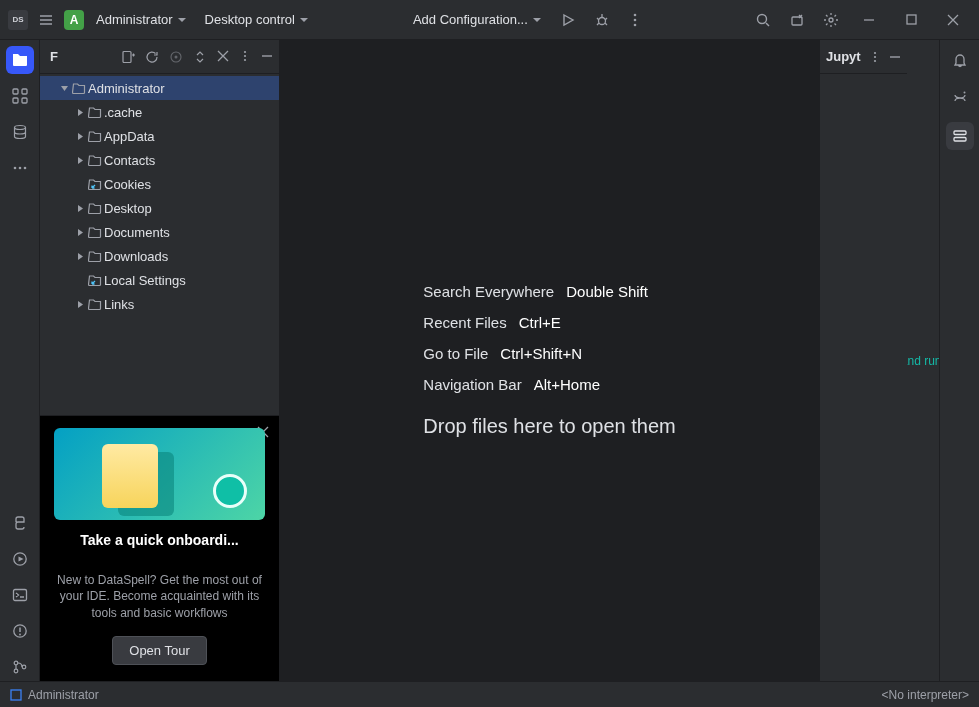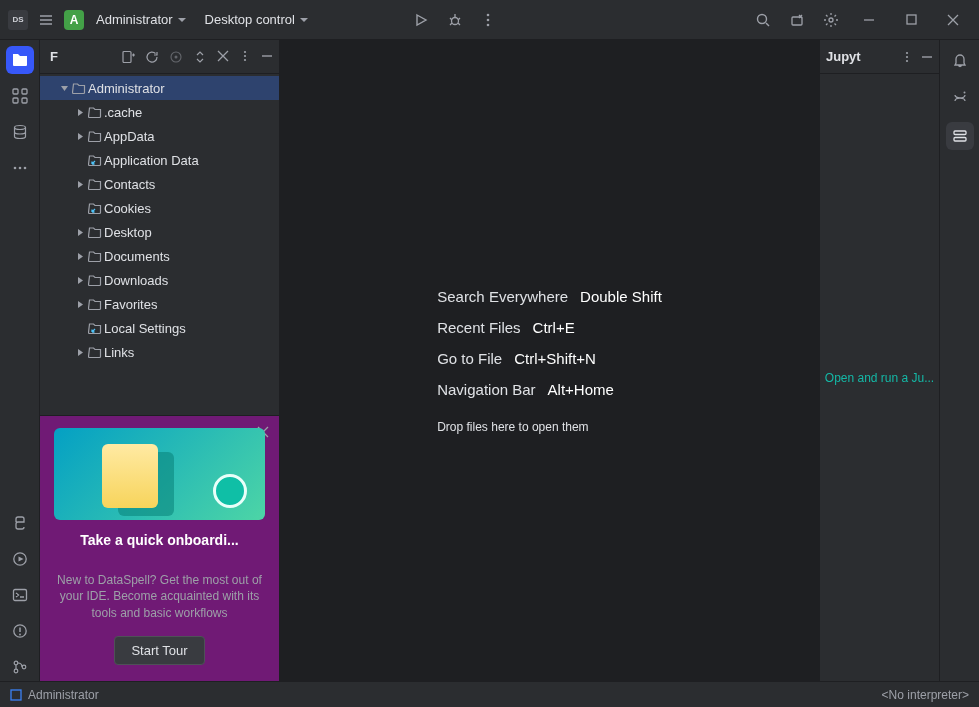--- a/index.html
+++ b/index.html
@@ -113,21 +113,21 @@
     .tree-row .chev { width: 12px; color: #9da0a8; display:flex; justify-content:center; }
     .tree-row .chev.hidden { visibility: hidden; }
     .tree-row .icn { width: 18px; display:flex; justify-content:center; color: #9da0a8; }
     .indent-0 { padding-left: 18px; }
     .indent-1 { padding-left: 34px; }
 
     
     .onboard {
       padding: 12px 14px 16px;
       border-top: 1px solid #1e1f22;
-      background: #701a75;
+      background: #000000;
       position: relative;
     }
     .onboard .close-x {
       position: absolute; right: 10px; top: 10px;
       color: #9da0a8; cursor: pointer;
     }
     .onboard-image {
       width: 100%; height: 92px;
       border-radius: 6px;
       background: linear-gradient(135deg, #04a0c4 0%, #4dd5a6 100%);
@@ -167,29 +167,29 @@
       display: flex;
       flex-direction: column;
       align-items: center;
       justify-content: center;
       color: #dfe1e5;
     }
     .hints { display: flex; flex-direction: column; gap: 14px; }
     .hint-row { display: flex; gap: 12px; align-items:baseline; font-size: 15px; }
     .hint-row .lab { color: #dfe1e5; }
     .hint-row .key { color: #ffffff; }
-    .drop-line { font-size: 12px; color: #dfe1e5; margin-top: 8px;}
+    .drop-line { font-size: 20px; color: #dfe1e5; margin-top: 8px;}
 
     
     .right-panel {
       width: 120px;
       background: #2b2d30;
       border-left: 1px solid #1e1f22;
       display: flex;
-      flex-direction: column;
+      flex-direction: row;
     }
     .rp-header {
       height: 34px;
       display: flex; align-items: center;
       padding: 0 6px;
       gap: 8px;
       border-bottom: 1px solid #1e1f22;
     }
     .rp-title { font-weight: 600; font-size: 13px; color: #dfe1e5; white-space: nowrap; overflow: hidden; text-overflow: ellipsis;}
     .rp-hicons { display: flex; gap: 8px; margin-left: auto; color: #9da0a8; }
@@ -247,20 +247,26 @@
         <path fill="#9da0a8" d="M1 3l4 4 4-4z"></path>
       </svg>
   </div>
   <div class="dd">
     <span>Desktop control</span>
     <svg width="10" height="10" viewBox="0 0 10 10">
         <path fill="#9da0a8" d="M1 3l4 4 4-4z"></path>
       </svg>
   </div>
   <div class="spacer1"></div>
+  <div class="dd">
+    <span>Add Configuration...</span>
+    <svg width="10" height="10" viewBox="0 0 10 10">
+        <path fill="#9da0a8" d="M1 3l4 4 4-4z"></path>
+      </svg>
+  </div>
   <div class="tb-icon">
     <svg width="16" height="16" viewBox="0 0 16 16">
         <path fill="none" stroke="#9da0a8" stroke-width="1.4" d="M4 3l9 5-9 5z"></path>
       </svg>
   </div>
   <div class="tb-icon">
     <svg width="16" height="16" viewBox="0 0 16 16">
         <circle cx="8" cy="9" r="3.5" fill="none" stroke="#9da0a8" stroke-width="1.3"></circle>
         <path stroke="#9da0a8" stroke-width="1.3" d="M8 2v3M3 6l2 2M13 6l-2 2M3 13l2-2M13 13l-2-2"></path>
       </svg>
@@ -452,58 +458,44 @@
             </svg>
           </span>
           <span class="icn">
             <svg width="14" height="14" viewBox="0 0 14 14">
               <path fill="none" stroke="currentColor" stroke-width="1.2" d="M1.5 3h4l1.5 1.5h5.5v7a1 1 0 0 1-1 1h-10a1 1 0 0 1-1-1z"></path>
             </svg>
           </span>
           <span>AppData</span>
         </div>
         <div class="tree-row indent-1">
+          <span class="chev">
+            <svg width="9" height="9" viewBox="0 0 9 9">
+              <path fill="currentColor" d="M2 1l5 3.5L2 8z"></path>
+            </svg>
+          </span>
+          <span class="icn">
+            <svg width="14" height="14" viewBox="0 0 14 14">
+              <path fill="none" stroke="currentColor" stroke-width="1.2" d="M1.5 3h4l1.5 1.5h5.5v7a1 1 0 0 1-1 1h-10a1 1 0 0 1-1-1z"></path>
+            </svg>
+          </span>
+          <span>Contacts</span>
+        </div>
+        <div class="tree-row indent-1">
           <span class="chev hidden">
             <svg width="9" height="9" viewBox="0 0 9 9">
               <path fill="currentColor" d="M2 1l5 3.5L2 8z"></path>
             </svg>
           </span>
           <span class="icn">
             <svg width="14" height="14" viewBox="0 0 14 14">
               <path fill="none" stroke="currentColor" stroke-width="1.2" d="M1.5 3h4l1.5 1.5h5.5v7a1 1 0 0 1-1 1h-10a1 1 0 0 1-1-1z"></path>
               <path stroke="#4fc3f7" stroke-width="1.3" d="M4 11l3-3M4 11v-2.5M4 11h2.5"></path>
             </svg>
           </span>
-          <span>Application Data</span>
-        </div>
-        <div class="tree-row indent-1">
-          <span class="chev">
-            <svg width="9" height="9" viewBox="0 0 9 9">
-              <path fill="currentColor" d="M2 1l5 3.5L2 8z"></path>
-            </svg>
-          </span>
-          <span class="icn">
-            <svg width="14" height="14" viewBox="0 0 14 14">
-              <path fill="none" stroke="currentColor" stroke-width="1.2" d="M1.5 3h4l1.5 1.5h5.5v7a1 1 0 0 1-1 1h-10a1 1 0 0 1-1-1z"></path>
-            </svg>
-          </span>
-          <span>Contacts</span>
-        </div>
-        <div class="tree-row indent-1">
-          <span class="chev hidden">
-            <svg width="9" height="9" viewBox="0 0 9 9">
-              <path fill="currentColor" d="M2 1l5 3.5L2 8z"></path>
-            </svg>
-          </span>
-          <span class="icn">
-            <svg width="14" height="14" viewBox="0 0 14 14">
-              <path fill="none" stroke="currentColor" stroke-width="1.2" d="M1.5 3h4l1.5 1.5h5.5v7a1 1 0 0 1-1 1h-10a1 1 0 0 1-1-1z"></path>
-              <path stroke="#4fc3f7" stroke-width="1.3" d="M4 11l3-3M4 11v-2.5M4 11h2.5"></path>
-            </svg>
-          </span>
           <span>Cookies</span>
         </div>
         <div class="tree-row indent-1">
           <span class="chev">
             <svg width="9" height="9" viewBox="0 0 9 9">
               <path fill="currentColor" d="M2 1l5 3.5L2 8z"></path>
             </svg>
           </span>
           <span class="icn">
             <svg width="14" height="14" viewBox="0 0 14 14">
@@ -530,33 +522,20 @@
             <svg width="9" height="9" viewBox="0 0 9 9">
               <path fill="currentColor" d="M2 1l5 3.5L2 8z"></path>
             </svg>
           </span>
           <span class="icn">
             <svg width="14" height="14" viewBox="0 0 14 14">
               <path fill="none" stroke="currentColor" stroke-width="1.2" d="M1.5 3h4l1.5 1.5h5.5v7a1 1 0 0 1-1 1h-10a1 1 0 0 1-1-1z"></path>
             </svg>
           </span>
           <span>Downloads</span>
-        </div>
-        <div class="tree-row indent-1">
-          <span class="chev">
-            <svg width="9" height="9" viewBox="0 0 9 9">
-              <path fill="currentColor" d="M2 1l5 3.5L2 8z"></path>
-            </svg>
-          </span>
-          <span class="icn">
-            <svg width="14" height="14" viewBox="0 0 14 14">
-              <path fill="none" stroke="currentColor" stroke-width="1.2" d="M1.5 3h4l1.5 1.5h5.5v7a1 1 0 0 1-1 1h-10a1 1 0 0 1-1-1z"></path>
-            </svg>
-          </span>
-          <span>Favorites</span>
         </div>
         <div class="tree-row indent-1">
           <span class="chev hidden">
             <svg width="9" height="9" viewBox="0 0 9 9">
               <path fill="currentColor" d="M2 1l5 3.5L2 8z"></path>
             </svg>
           </span>
           <span class="icn">
             <svg width="14" height="14" viewBox="0 0 14 14">
               <path fill="none" stroke="currentColor" stroke-width="1.2" d="M1.5 3h4l1.5 1.5h5.5v7a1 1 0 0 1-1 1h-10a1 1 0 0 1-1-1z"></path>
@@ -582,21 +561,21 @@
 
     <div class="onboard">
       <div class="close-x">
         <svg width="12" height="12" viewBox="0 0 12 12">
             <path stroke="currentColor" stroke-width="1.3" d="M1 1l10 10M11 1L1 11"></path>
           </svg>
       </div>
       <div class="onboard-image"></div>
       <div class="onboard-title">Take a quick onboardi...</div>
       <div class="onboard-desc">New to DataSpell? Get the most out of your IDE. Become acquainted with its tools and basic workflows</div>
-      <button class="onboard-btn">Start Tour</button>
+      <button class="onboard-btn">Open Tour</button>
     </div>
   </div>
 
   <div class="editor">
     <div class="hints" id="hints">
         <div class="hint-row">
           <span class="lab">Search Everywhere</span>
           <span class="key">Double Shift</span>
         </div>
         <div class="hint-row">

